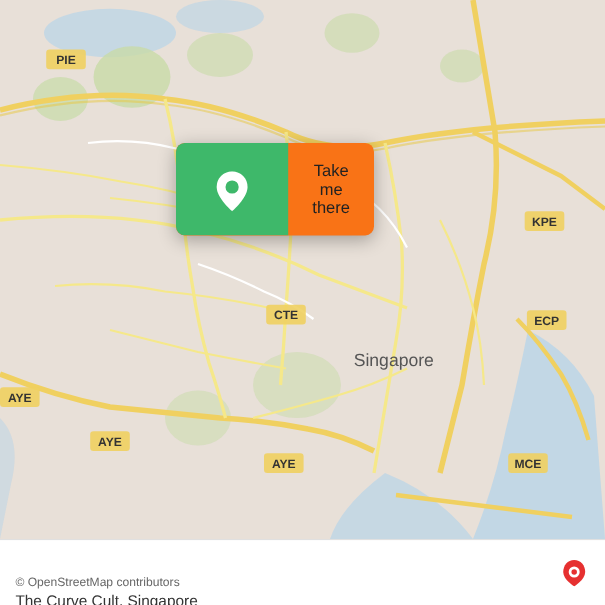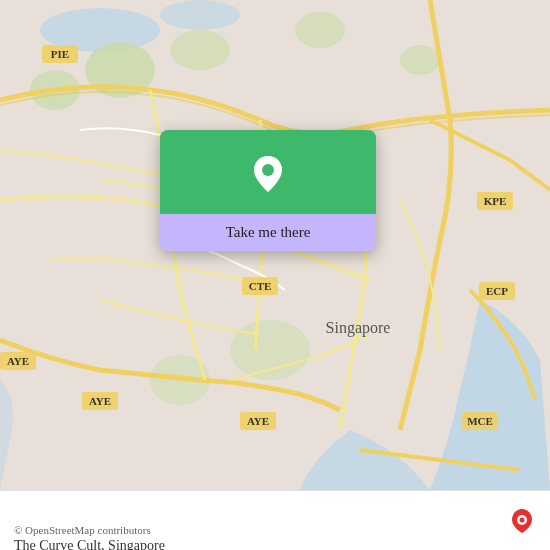--- a/index.html
+++ b/index.html
@@ -10,21 +10,20 @@
       overflow: hidden;
       font-family: Arial, sans-serif;
     }
 
     #app {
       width: 550px;
       height: 550px;
       display: flex;
       flex-direction: column;
       position: relative;
-      font-family: Liberation Serif, serif;
     }
 
     #map-container {
       width: 550px;
       height: 490px;
       position: relative;
       overflow: hidden;
       background-color: #e8e0d8;
     }
 
@@ -34,26 +33,26 @@
       height: 100%;
       position: absolute;
       top: 0; left: 0;
     }
 
     
     #popup-card {
       position: absolute;
       top: 130px;
       left: 160px;
-      width: 216px;
-      background: #c4b5fd;
+      width: 180px;
+      background: #f97316;
       border-radius: 8px;
       box-shadow: 0 4px 16px rgba(0,0,0,0.3);
       display: flex;
-      flex-direction: column;
+      flex-direction: row;
       align-items: center;
       overflow: hidden;
     }
 
     #popup-icon-area {
       background-color: #3eb86a;
       width: 100%;
       display: flex;
       align-items: center;
       justify-content: center;

